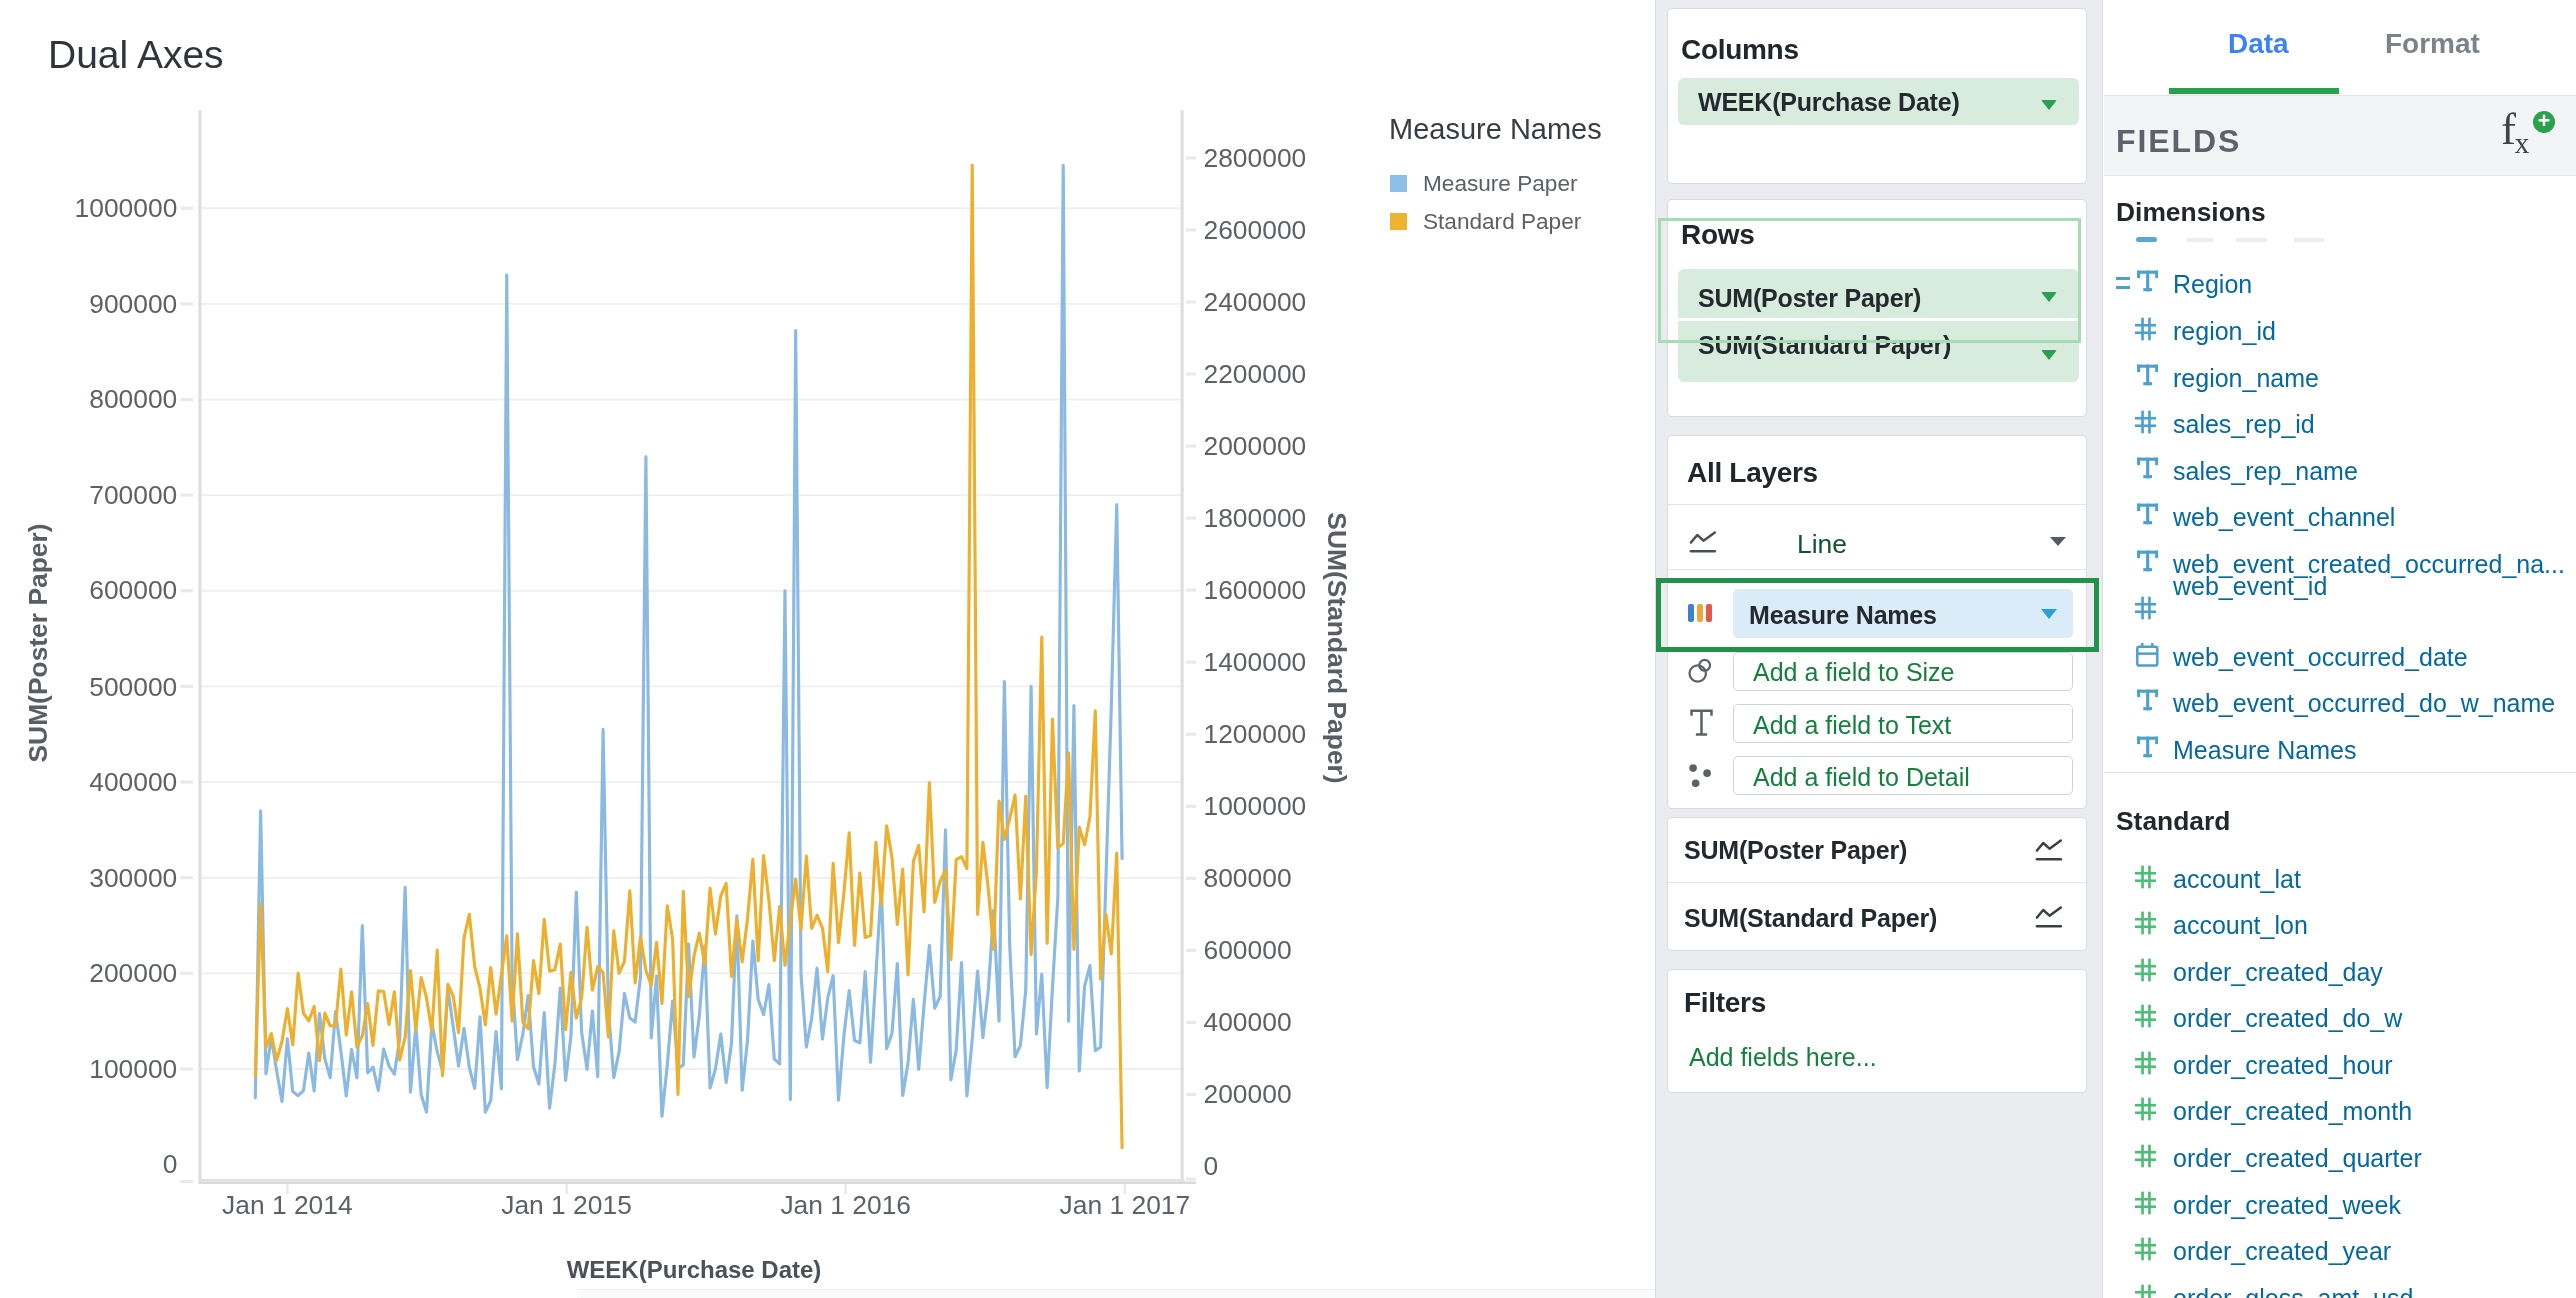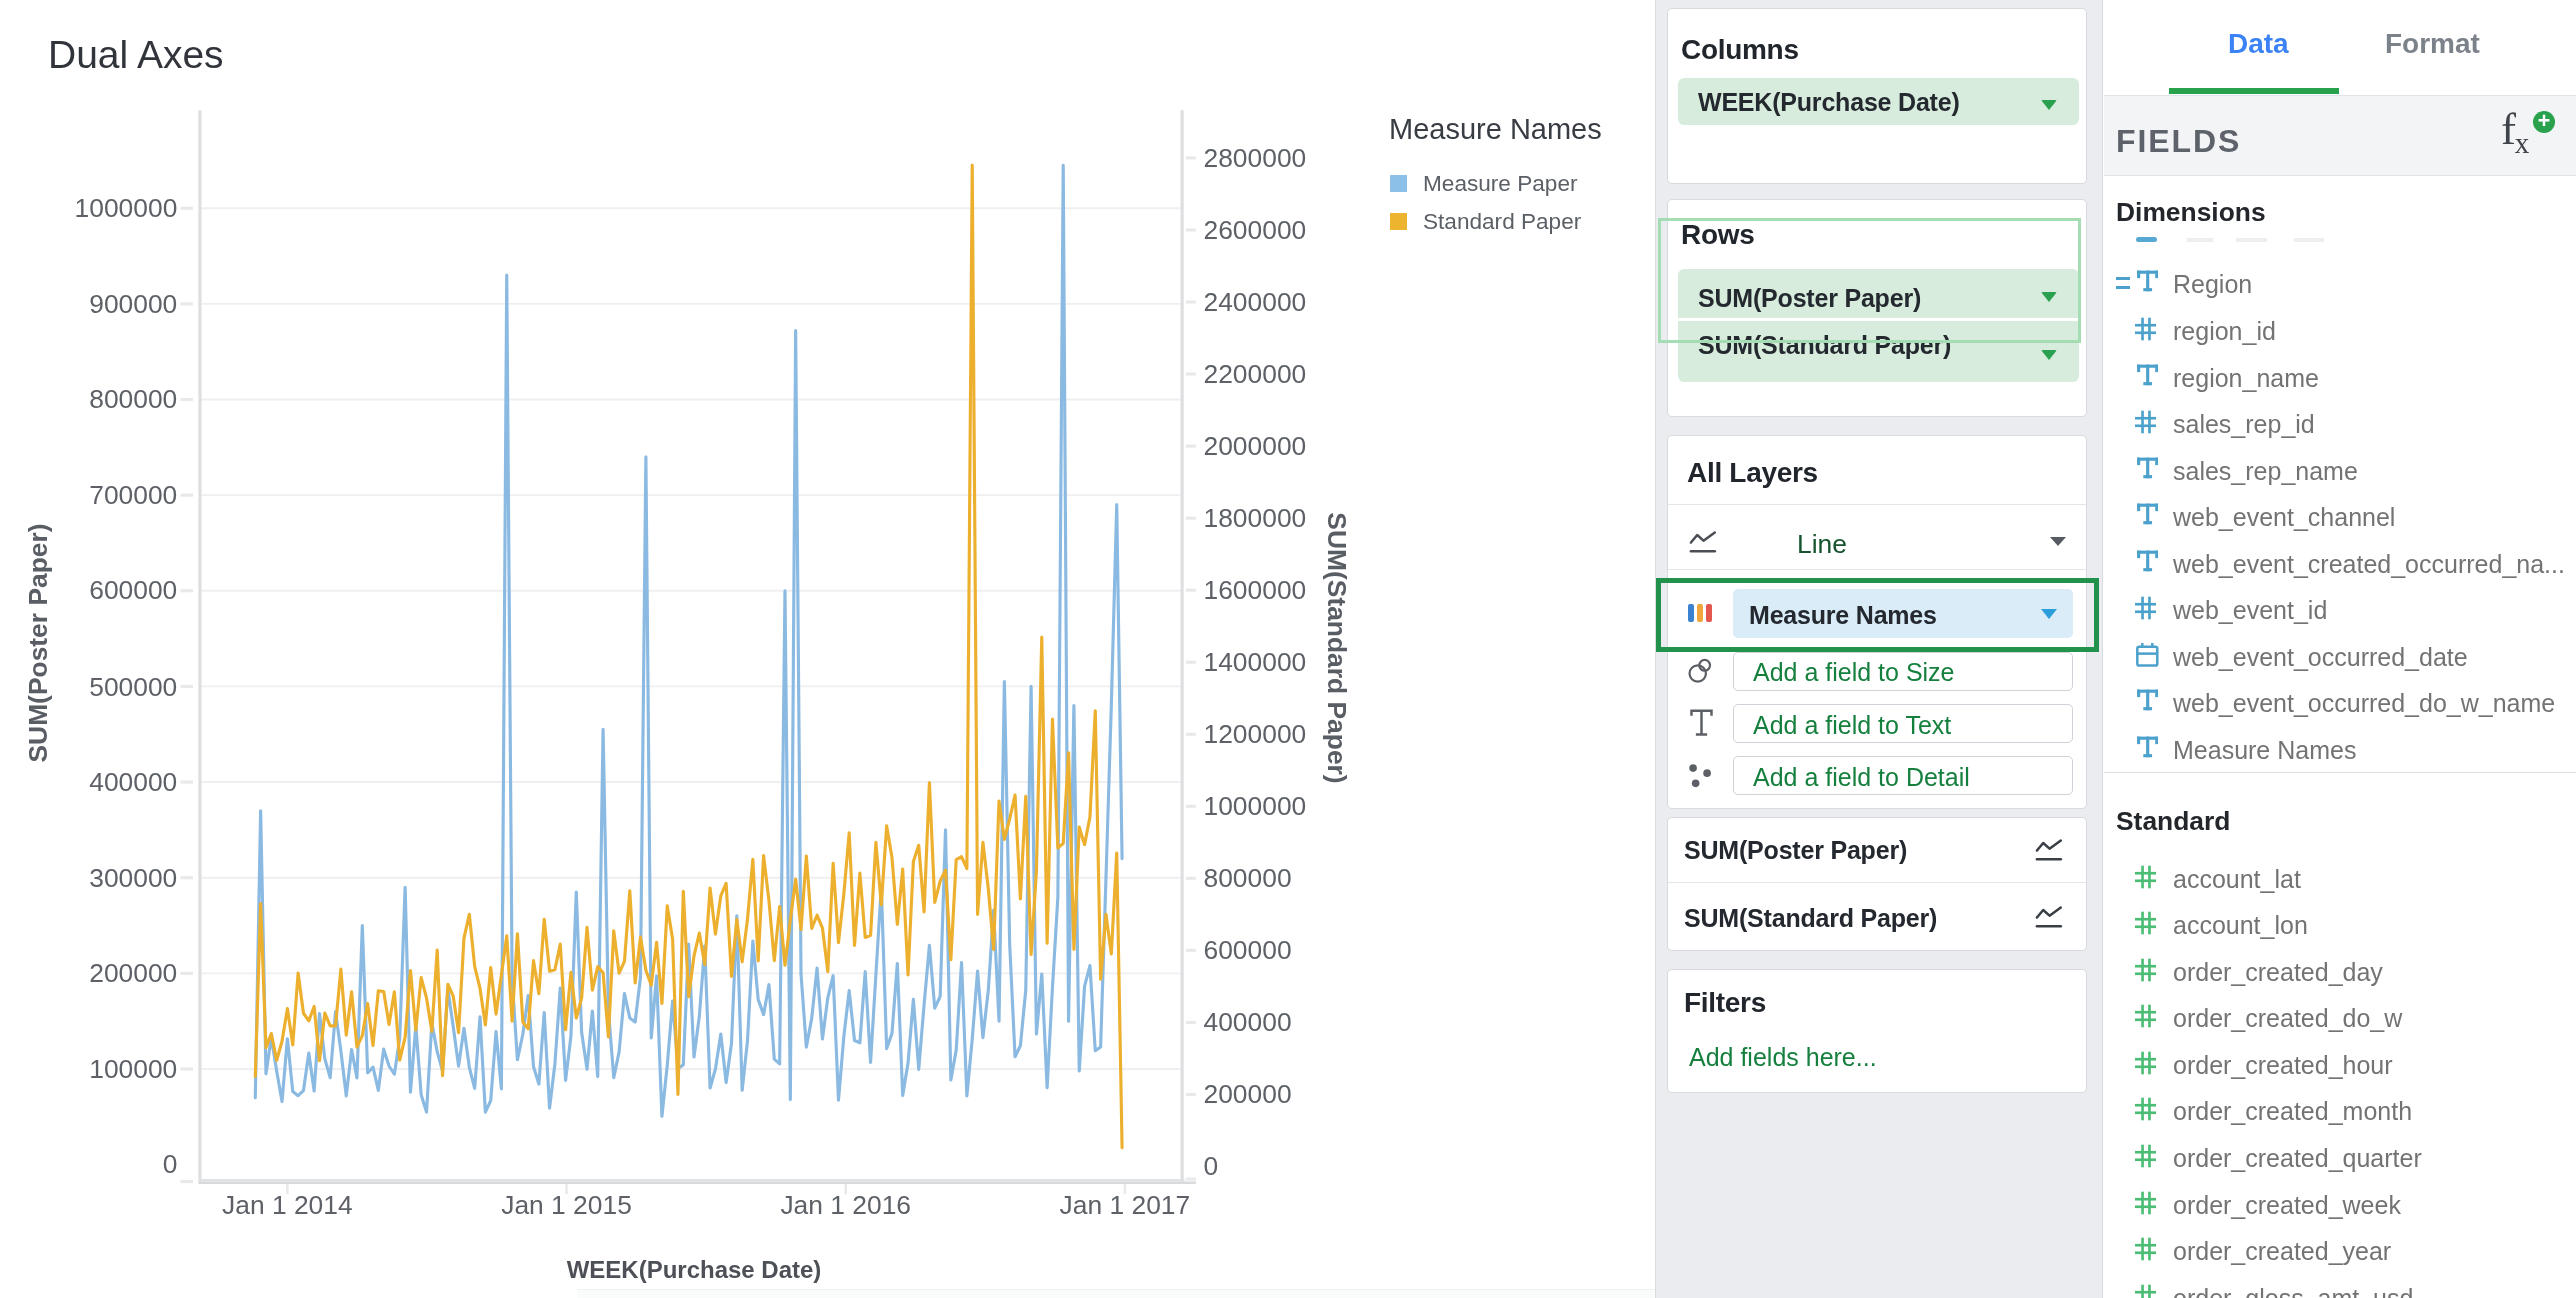--- a/index.html
+++ b/index.html
@@ -3,21 +3,21 @@
 html,body{margin:0;padding:0}
 body{width:2576px;height:1298px;font-family:"Liberation Sans",sans-serif;background:#fff;overflow:hidden;position:relative}
 .abs{position:absolute}
 .card{position:absolute;background:#fff;border:1.3px solid #d7dade;border-radius:5px;box-sizing:border-box}
 .hdr{font-size:28px;font-weight:bold;color:#21252c;letter-spacing:-0.3px}
 .pill{position:absolute;background:#d7ecdc;border-radius:6.3px;box-sizing:border-box}
 .pilltxt{font-size:25px;font-weight:bold;color:#24282f;letter-spacing:-0.2px}
 .tri{position:absolute;width:0;height:0;border-left:8.2px solid transparent;border-right:8.2px solid transparent;border-top:10.7px solid #2aa150;border-radius:1.9px}
 .gray{color:#15803d;font-size:25px}
 .inp{position:absolute;background:#fff;border:1.3px solid #ced3d9;border-radius:5px;box-sizing:border-box}
-.frow{position:absolute;font-size:25px;color:#737373;white-space:nowrap}
+.frow{position:absolute;font-size:25px;color:#0369a1;white-space:nowrap}
 .ficon{position:absolute}
 </style></head>
 <body>
 
 <div class="abs" style="left:48px;top:33px;font-size:39px;color:#31353b">Dual Axes</div>
 
 <svg class="abs" style="left:0;top:0" width="1660" height="1298" viewBox="0 0 2640 2064">
 <line x1="318" y1="1699.9" x2="1880" y2="1699.9" stroke="#efeff1" stroke-width="3"></line>
 <line x1="318" y1="1547.8" x2="1880" y2="1547.8" stroke="#efeff1" stroke-width="3"></line>
 <line x1="318" y1="1395.7" x2="1880" y2="1395.7" stroke="#efeff1" stroke-width="3"></line>
@@ -269,21 +269,21 @@
   </svg>
 <div class="frow" style="left:2173px;top:550px">web_event_created_occurred_na...</div>
 <svg class="ficon" style="left:2135px;top:596px" width="21.4" height="24" viewBox="0 0 34 38">
     <g stroke="#4ba1cc" stroke-width="4.2">
       <line x1="12" y1="1" x2="12" y2="37"></line>
       <line x1="23" y1="1" x2="23" y2="37"></line>
       <line x1="0" y1="13" x2="34" y2="13"></line>
       <line x1="0" y1="25" x2="34" y2="25"></line>
     </g>
   </svg>
-<div class="frow" style="left:2173px;top:596px">web_event_id</div>
+<div class="frow" style="left:2173px;top:572px">web_event_id</div>
 <svg class="ficon" style="left:2136px;top:643px" width="22.6" height="25" viewBox="0 0 36 40">
     <rect x="2" y="6" width="32" height="30" rx="3" fill="none" stroke="#4ba1cc" stroke-width="4"></rect>
     <line x1="2" y1="17" x2="34" y2="17" stroke="#4ba1cc" stroke-width="4"></line>
     <line x1="10" y1="0" x2="10" y2="8" stroke="#4ba1cc" stroke-width="4"></line>
     <line x1="26" y1="0" x2="26" y2="8" stroke="#4ba1cc" stroke-width="4"></line>
   </svg>
 <div class="frow" style="left:2173px;top:643px">web_event_occurred_date</div>
 <svg class="ficon" style="left:2137px;top:689px" width="21.4" height="25" viewBox="0 0 34 40">
     <g fill="#4ba1cc">
       <rect x="0" y="1" width="34" height="5"></rect>

